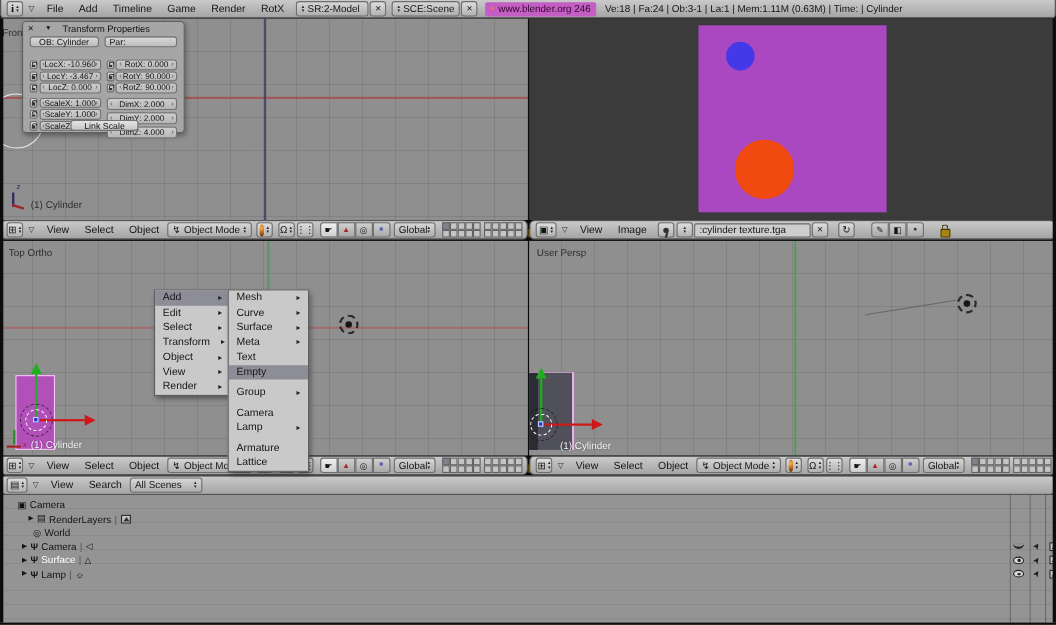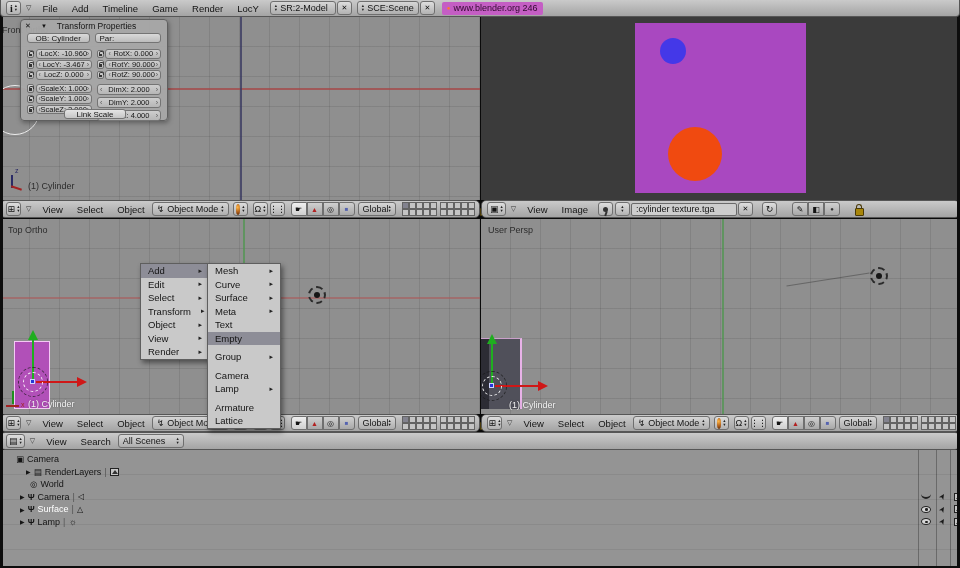--- a/index.html
+++ b/index.html
@@ -88,35 +88,36 @@
   <span class="ibtn">
     <b style="font-family:'Liberation Serif',serif;font-size:10px">i</b>
       <span class="stp"></span>
   </span>
   <span class="collapse">▽</span>
   <span class="hmenu">File</span>
   <span class="hmenu">Add</span>
   <span class="hmenu">Timeline</span>
   <span class="hmenu">Game</span>
   <span class="hmenu">Render</span>
-  <span class="hmenu">LocY</span>
+  <span class="hmenu">RotX</span>
   <span class="selbox" style="margin-left:4px;width:66px">
     <span class="stp" style="margin:0 3px 0 0"></span>
     <span>SR:2-Model</span>
   </span>
   <span class="ibtn" style="font-size:7px">✕</span>
   <span class="selbox" style="margin-left:4px;width:62px">
     <span class="stp" style="margin:0 3px 0 0"></span>
     <span>SCE:Scene</span>
   </span>
   <span class="ibtn" style="font-size:7px">✕</span>
   <span style="margin-left:6px;background:#c45ec4;color:#320a30;font-size:9px;height:13px;display:inline-flex;align-items:center;padding:0 5px;border-radius:2px;gap:3px">
     <span style="color:#ff7a2a;font-size:6px">●</span>
     <span>www.blender.org 246</span>
   </span>
+  <span style="margin-left:8px;font-size:9px;white-space:nowrap">Ve:18 | Fa:24 | Ob:3-1 | La:1  | Mem:1.11M (0.63M)  | Time: | Cylinder</span>
 </div>
 
 <div class="abs" style="left:0;top:17px;width:480px;height:201px">
   <div class="abs vpc" style="left:0;top:0;width:480px;height:183px;overflow:hidden">
     <div class="abs" style="left:0;top:71px;width:480px;height:1.5px;background:rgba(165,70,70,.75)"></div>
     <div class="abs" style="left:240px;top:0;width:1.5px;height:183px;background:rgba(58,58,96,.8)"></div>
     <div class="abs" style="left:-10px;top:68px;width:50px;height:50px;border:1.5px solid #ececec;border-radius:50%"></div>
     <span class="abs vplabel" style="left:2px;top:8px">Front Ortho</span>
 
     <div class="abs" style="left:11px;top:158px;width:2px;height:13px;background:#2a2a66"></div>
@@ -128,21 +129,21 @@
   <div class="abs panel" style="left:20px;top:2px">
     <div style="display:flex;align-items:center;height:12px;padding:0 4px;gap:10px">
       <span style="font-size:7px">✕</span>
       <span style="font-size:6px">▼</span>
       <span style="font-size:8.5px">Transform Properties</span>
     </div>
     <div class="prow" style="margin-top:1px">
       <span class="pbtn" style="width:64px">OB: Cylinder</span>
       <span class="pbtn" style="width:68px;justify-content:flex-start;padding-left:4px">Par:</span>
     </div>
-    <div class="prow" style="margin-top:6px">
+    <div class="prow" style="margin-top:11px">
       <div style="display:flex;flex-direction:column;gap:1px;width:67px">
         <div class="fcell">
             <span class="mlock"></span>
             <span class="num">LocX: -10.960</span>
           </div>
         <div class="fcell">
             <span class="mlock"></span>
             <span class="num">LocY: -3.467</span>
           </div>
         <div class="fcell">

